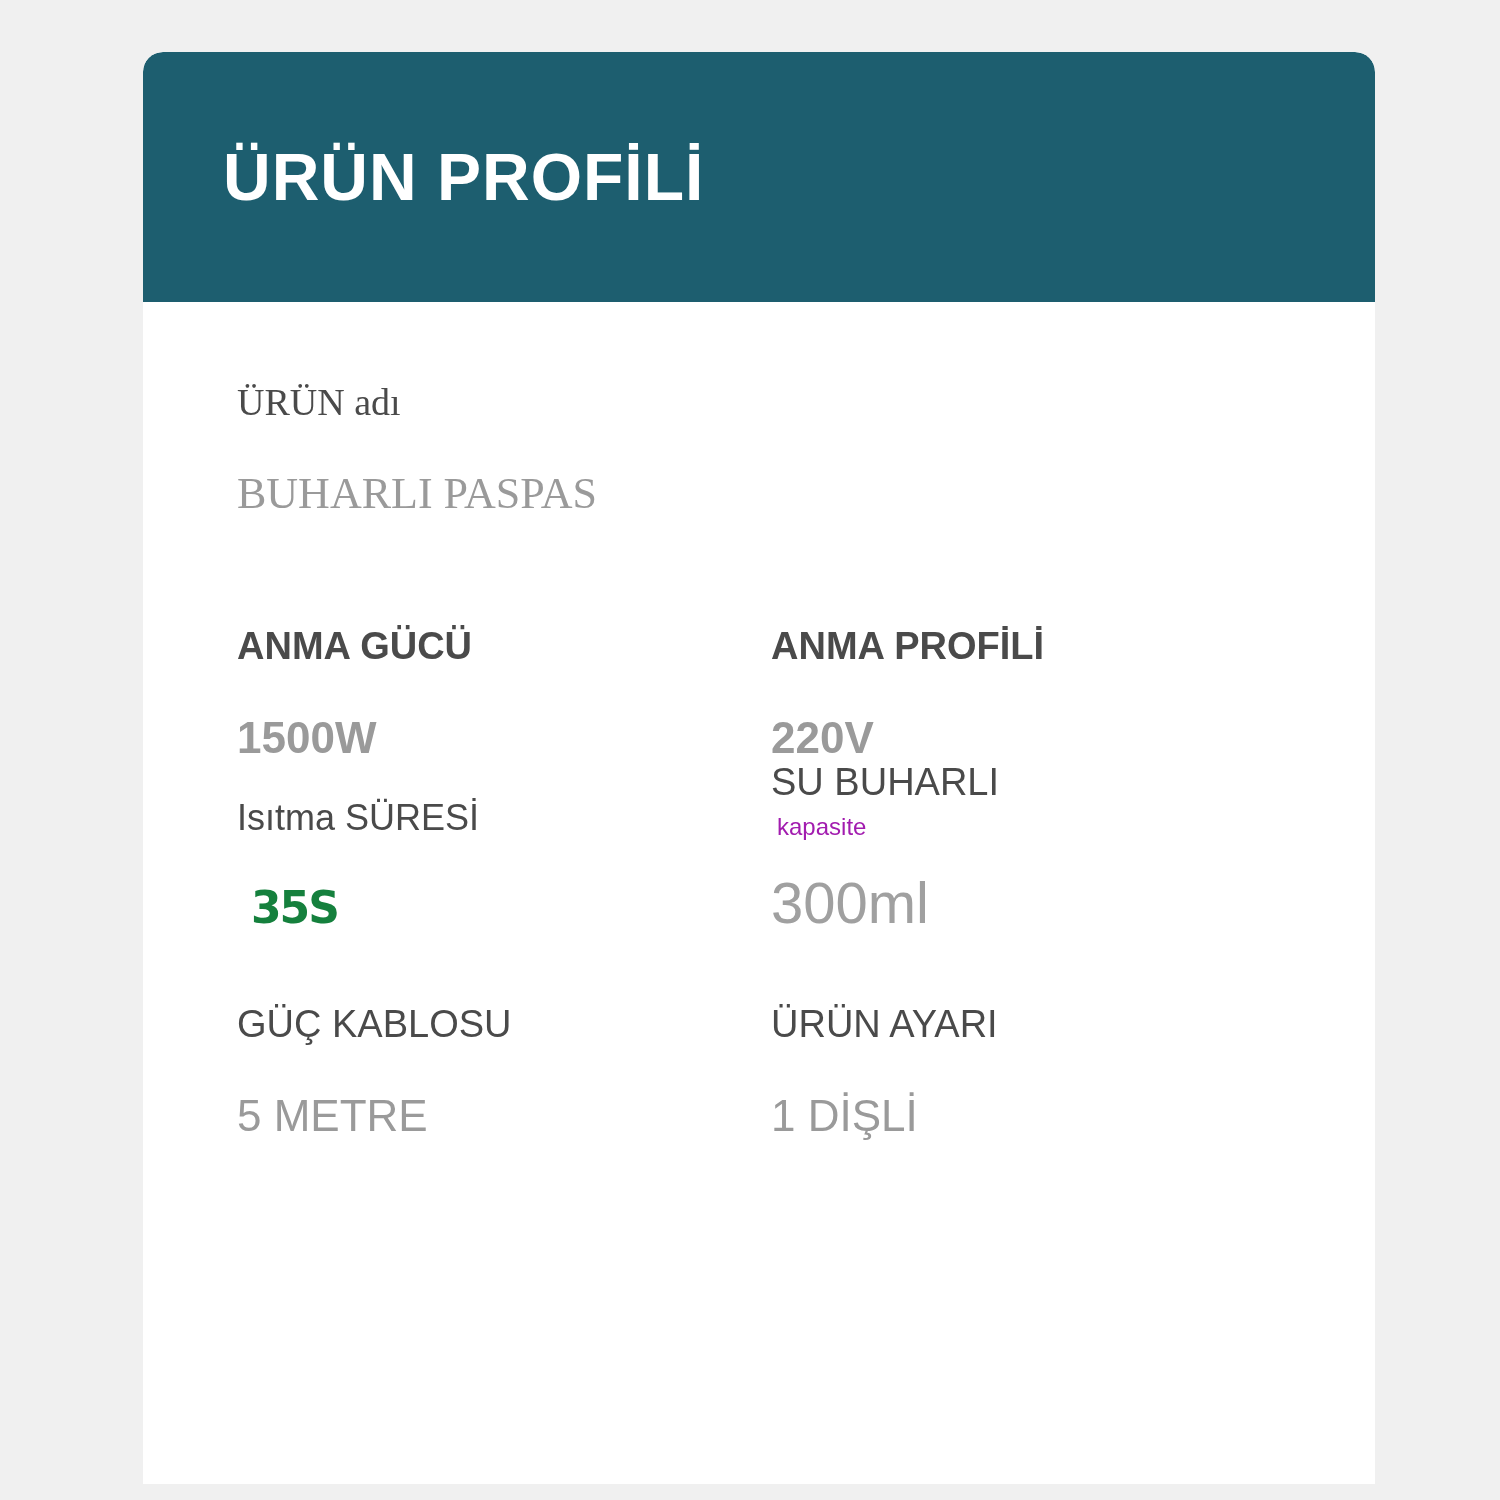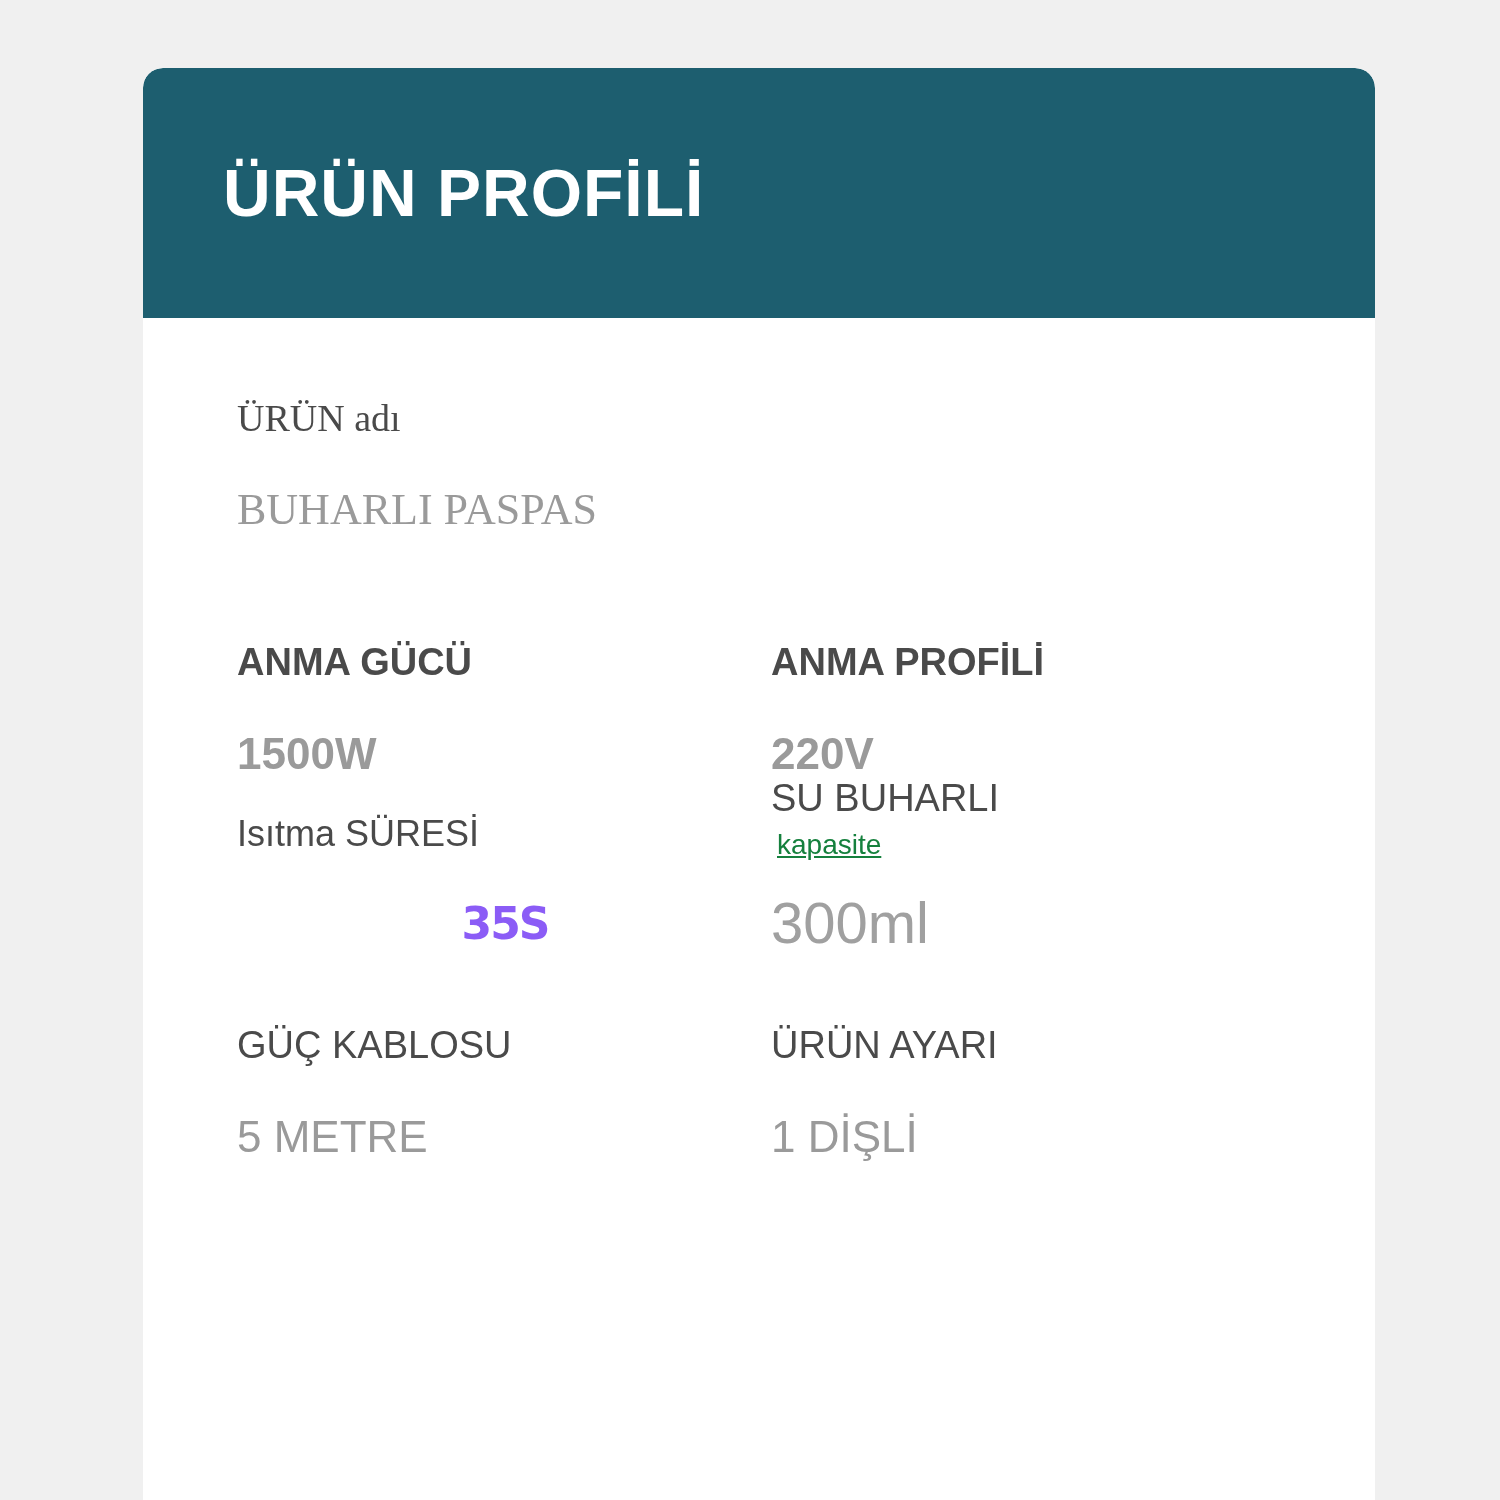--- a/index.html
+++ b/index.html
@@ -15,21 +15,21 @@
   }
   .page {
     position: relative;
     width: 1500px;
     height: 1500px;
     background: #f0f0f0;
   }
   .card {
     position: absolute;
     left: 143px;
-    top: 68px;
+    top: 52px;
     width: 1232px;
     height: 1432px;
     background: #ffffff;
     border-radius: 20px 20px 0 0;
     overflow: hidden;
     box-shadow: 0 0 0 0 rgba(0,0,0,0);
   }
   .card-header {
     height: 250px;
     background: #1d5e6f;
@@ -71,46 +71,44 @@
     color: #9a9a9a;
     font-size: 44px;
     line-height: 1.1;
     margin: 0;
   }
   .spec-value.big {
     font-size: 58px;
     color: #a0a0a0;
   }
   .spec-value.bold-compact {
-    color: #8b5cf6;
+    color: #15803d;
     font-size: 44px;
     font-weight: bold;
     letter-spacing: -2px;
     font-family: "DejaVu Sans", sans-serif;
-    text-align: center;
   }
   .block-name {
     margin-bottom: 108px;
     font-family: Liberation Serif, serif;
   }
   .block-power {
     font-weight: bold;
   }
   .block-heat {
     margin-bottom: 70px;
   }
   .label-two-line {
     margin-bottom: 10px;
   }
   .sub-label {
-    color: #15803d;
-    font-size: 28px;
+    color: #a21caf;
+    font-size: 24px;
     line-height: 1.1;
     margin: 0 0 30px 6px;
-    text-decoration: underline;
   }
   .pad-left-sm { padding-left: 14px; }
   .pad-left-md { padding-left: 14px; }
   .pad-left-col2 { padding-left: 12px; }
   .gap-sm { height: 36px; }
 </style>
 </head>
 <body>
 
 <div class="page">

